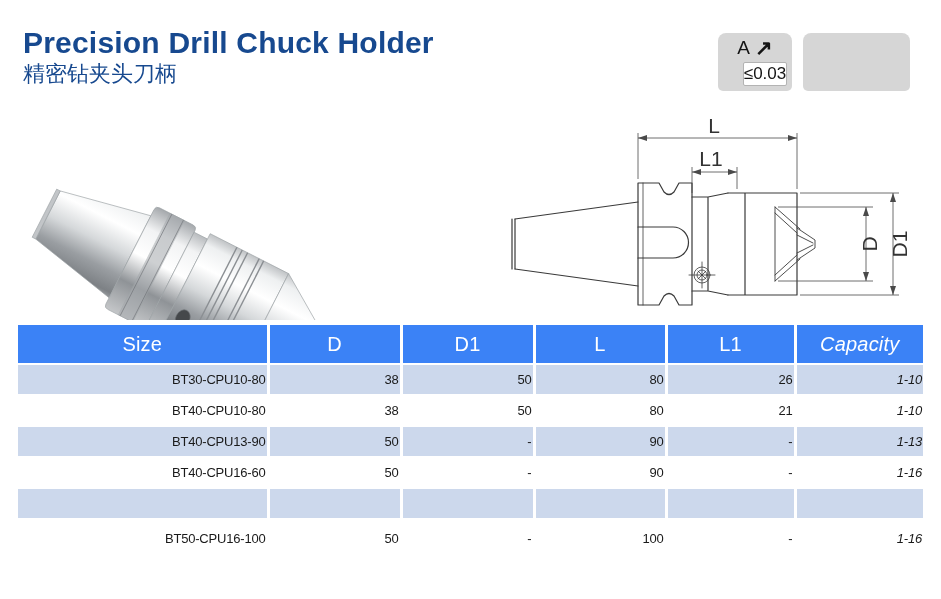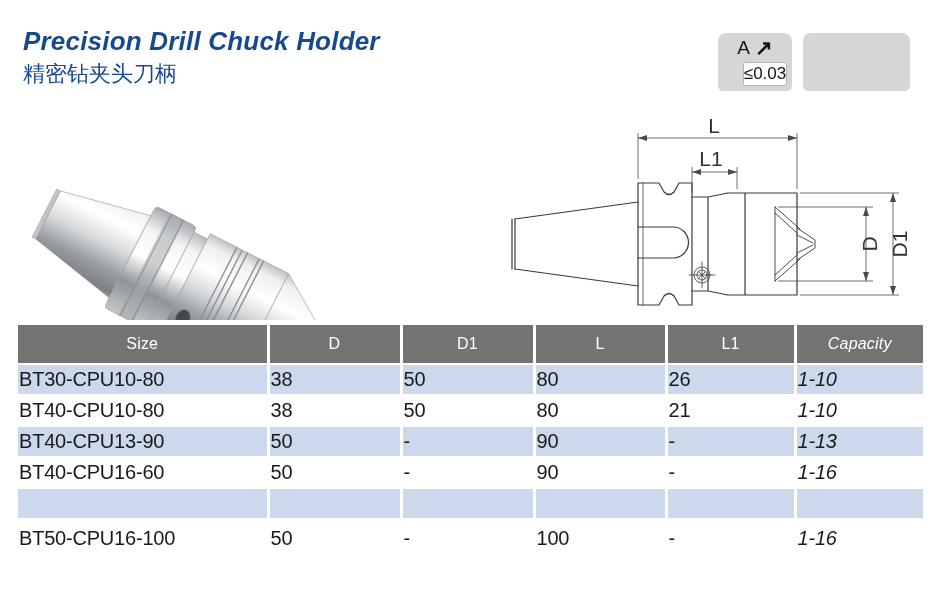--- a/index.html
+++ b/index.html
@@ -2,22 +2,22 @@
 <html><head>
 <meta charset="utf-8">
 <style>
   html,body{margin:0;padding:0;}
   body{
     width:941px;height:599px;position:relative;background:#ffffff;overflow:hidden;
     font-family:"Liberation Sans", sans-serif;
   }
   
   .title-en{
-    position:absolute;left:23px;top:26px;font-size:26px;font-weight:bold;
-    color:#17498f;letter-spacing:.2px;white-space:nowrap;font-style:italic;
+    position:absolute;left:23px;top:26px;font-size:30px;font-weight:bold;
+    color:#17498f;letter-spacing:.2px;white-space:nowrap;
   }
   .title-zh{
     position:absolute;left:23px;top:59px;font-size:22px;font-weight:normal;
     color:#17498f;white-space:nowrap;
   }
   
   .badges{position:absolute;left:718px;top:33px;display:flex;gap:11px;}
   .badge{background:#d6d6d6;border-radius:8px 8px 5px 5px;padding:0 5px 5px 5px;box-sizing:border-box;}
   .badge.a{width:74px;}
   .badge.rpm{width:107px;}
@@ -33,26 +33,26 @@
   
   .photo{position:absolute;left:12px;top:98px;width:335px;height:222px;}
   .drawing{position:absolute;left:483px;top:107px;width:455px;height:215px;}
   .drawing text{font-family:"Liberation Sans", sans-serif;fill:#333;}
   
   .spec-table{
     position:absolute;left:18px;top:325px;width:905px;
     border-collapse:collapse;table-layout:fixed;
   }
   .spec-table th{
-    background:#737373;color:#ffffff;font-weight:normal;font-size:16px;
+    background:#3b82f6;color:#ffffff;font-weight:normal;font-size:20px;
     height:36px;border-right:3px solid #ffffff;letter-spacing:.2px;
   }
   .spec-table th:last-child,.spec-table td:last-child{border-right:none;font-style:italic;}
   .spec-table td{
-    height:27px;text-align:left;font-size:20px;color:#1a1a1a;
+    height:27px;text-align:right;font-size:13px;color:#1a1a1a;
     border-right:3px solid #ffffff;letter-spacing:-.2px;
   }
   .spec-table tbody tr{border-top:2px solid #ffffff;}
   .spec-table tbody tr:nth-child(odd) td{background:#ccd8ec;}
   .spec-table tbody tr:nth-child(even) td{background:#ffffff;}
   .spec-table tbody tr.gap-below{border-bottom:6px solid #ffffff;}
 </style>
 </head>
 <body>
 

